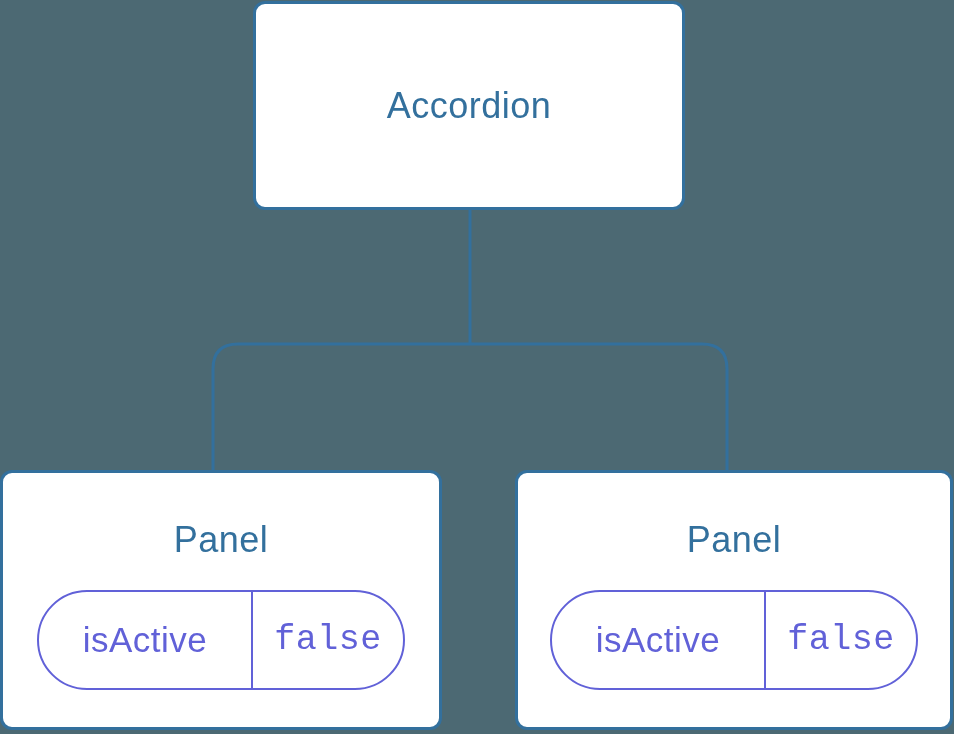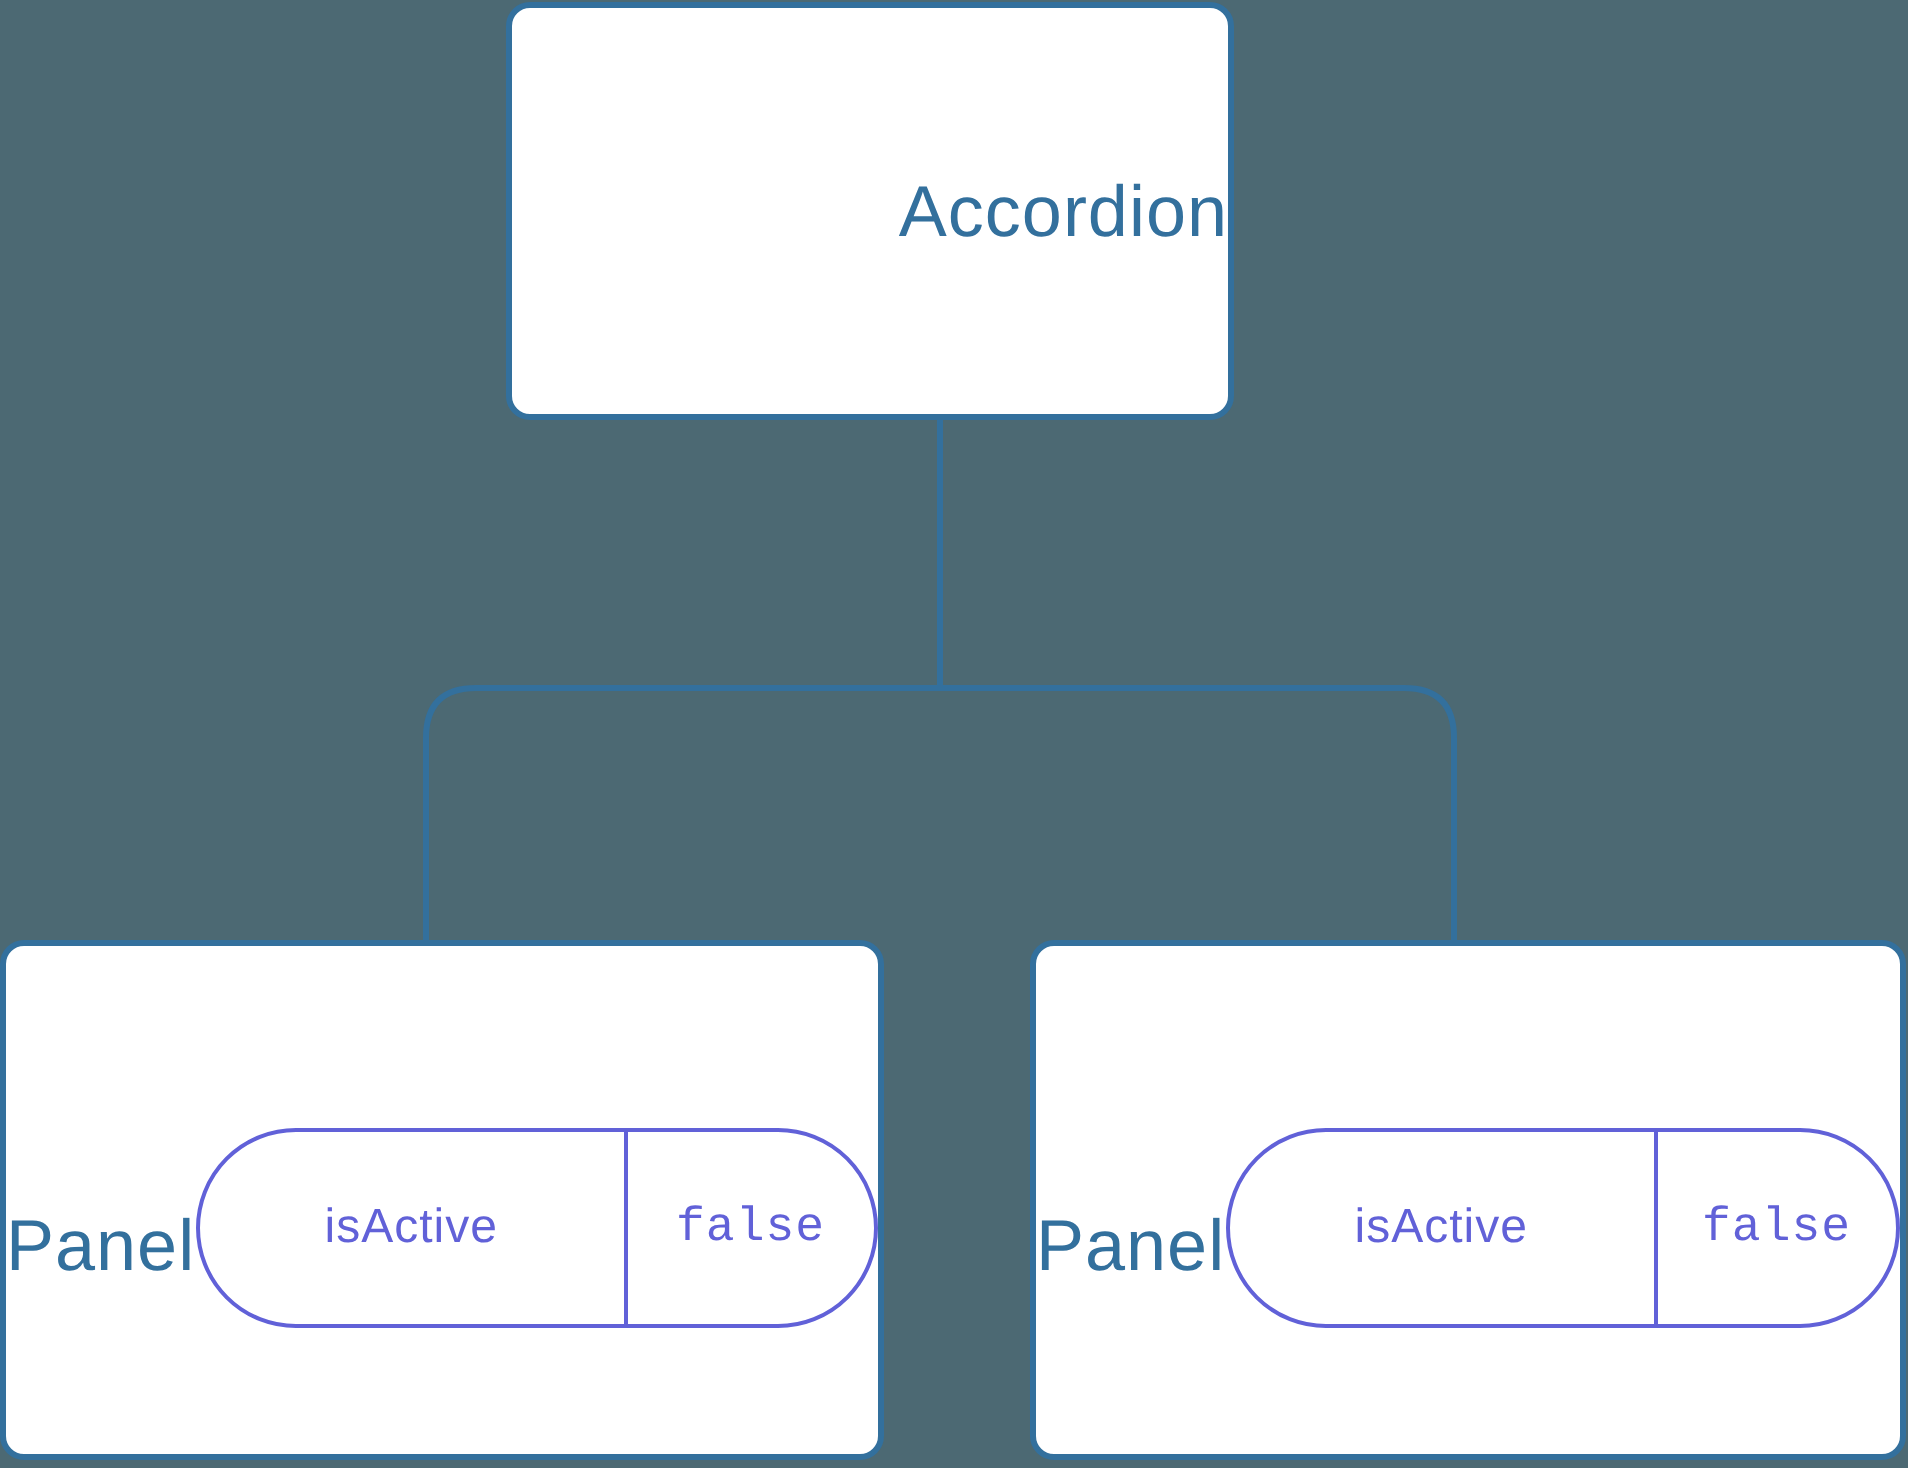--- a/index.html
+++ b/index.html
@@ -31,45 +31,45 @@
   .node-label{
     color:var(--box-text);
     font-size:36px;
     font-weight:500;
     letter-spacing:0.5px;
     text-align:center;
     line-height:44px;
   }
 
   .root-node{
-    left:253px;top:1px;width:364px;height:209px;
-    display:flex;align-items:center;justify-content:flex-end;
+    left:253px;top:1px;width:432px;height:209px;
+    display:flex;align-items:center;justify-content:center;
   }
 
   .panel-node{
     top:470px;width:442px;height:260px;
-    display:flex;flex-direction:row;align-items:center;
+    display:flex;flex-direction:column;align-items:center;
   }
   .panel-node.left{left:0;}
   .panel-node.right{left:515px;width:438px;}
   .panel-node .node-label{margin-top:45px;}
 
   .pill{
     margin-top:28px;
     width:368px;height:100px;
     border:2px solid var(--state-accent);
     border-radius:50px;
     display:flex;
     overflow:hidden;
     background:var(--box-fill);
   }
   .pill .cell{
     display:flex;align-items:center;justify-content:center;
     color:var(--state-accent);
-    font-size:24px;
+    font-size:35px;
     letter-spacing:0.5px;
   }
   .pill .cell.key{
     flex:0 0 214px;
     border-right:2px solid var(--state-accent);
   }
   .pill .cell.value{flex:1 1 auto;font-family:Liberation Mono, monospace;}
 </style>
 </head>
 <body>

